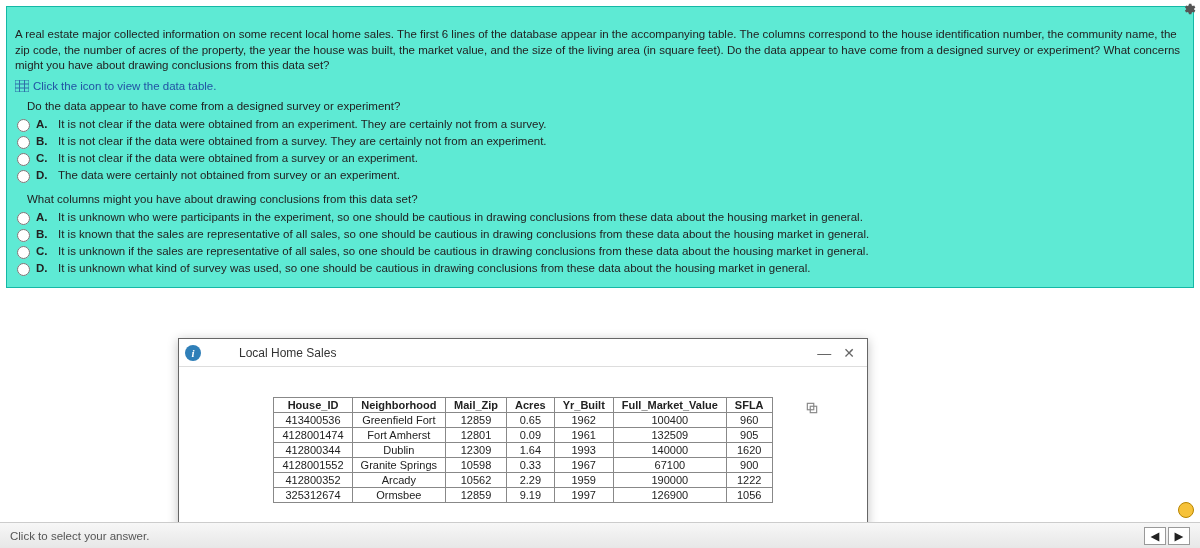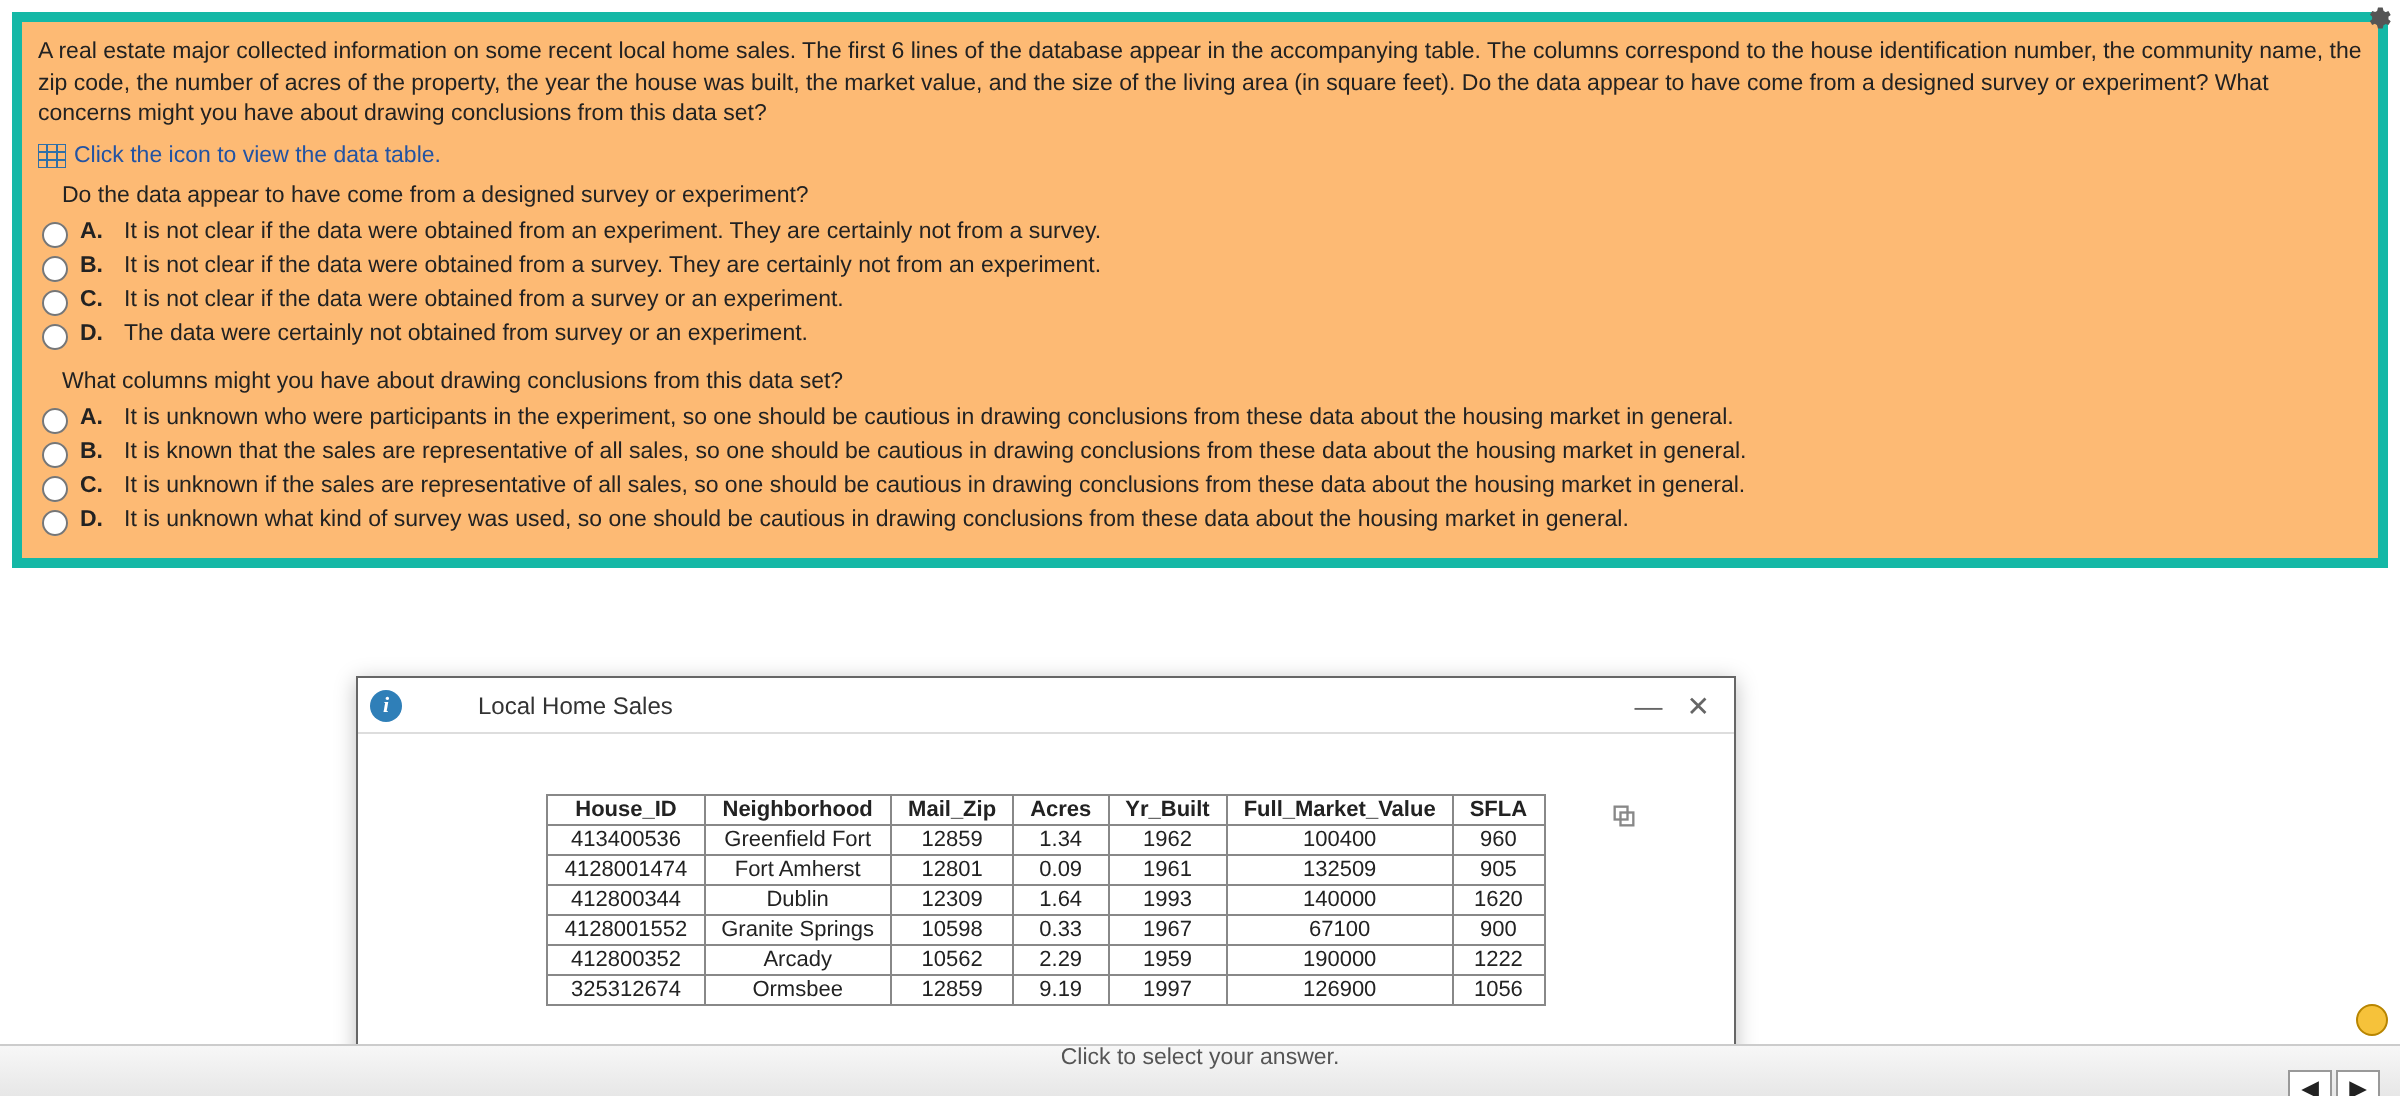--- a/index.html
+++ b/index.html
@@ -12,24 +12,24 @@
     height: 548px;
     position: relative;
     overflow: hidden;
   }
   .topbar {
     position: absolute;
     top: 2px; right: 4px;
   }
   .gear { width: 14px; height: 14px; }
   .qbox {
-    border: 5px solid #14b8a6;
+    border: 1px solid #14b8a6;
     margin: 6px 6px 0 6px;
-    padding: 8px 8px 8px 8px;
-    background: #fdba74;
+    padding: 20px 8px 8px 8px;
+    background: #5eead4;
   }
   .intro { line-height: 1.35; margin-bottom: 6px; }
   .table-link {
     display: flex;
     align-items: flex-start;
     gap: 4px;
     margin: 2px 0 8px 0;
     color: #2253a3;
     cursor: pointer;
   }
@@ -91,21 +91,20 @@
   }
   .footer {
     position:absolute;
     left:0; right:0; bottom:0;
     height:26px;
     background: linear-gradient(#f7f7f7,#e7e7e7);
     border-top:1px solid #ccc;
     display:flex;
     align-items:center;
     padding:0 10px;
-    flex-direction:column;
   }
   .footer-left { color:#555; }
   .footer-right { margin-left:auto; display:flex; gap:2px; }
   .navbtn {
     width:22px;height:18px;
     border:1px solid #999;
     background:#fff;
     display:flex;align-items:center;justify-content:center;
     cursor:pointer;
   }
@@ -218,21 +217,21 @@
             <th>Yr_Built</th>
             <th>Full_Market_Value</th>
             <th>SFLA</th>
           </tr>
         </thead>
       <tbody id="dt-body">
           <tr>
             <td>413400536</td>
             <td>Greenfield Fort</td>
             <td>12859</td>
-            <td>1.34</td>
+            <td>0.65</td>
             <td>1962</td>
             <td>100400</td>
             <td>960</td>
           </tr>
           <tr>
             <td>4128001474</td>
             <td>Fort Amherst</td>
             <td>12801</td>
             <td>0.09</td>
             <td>1961</td>

